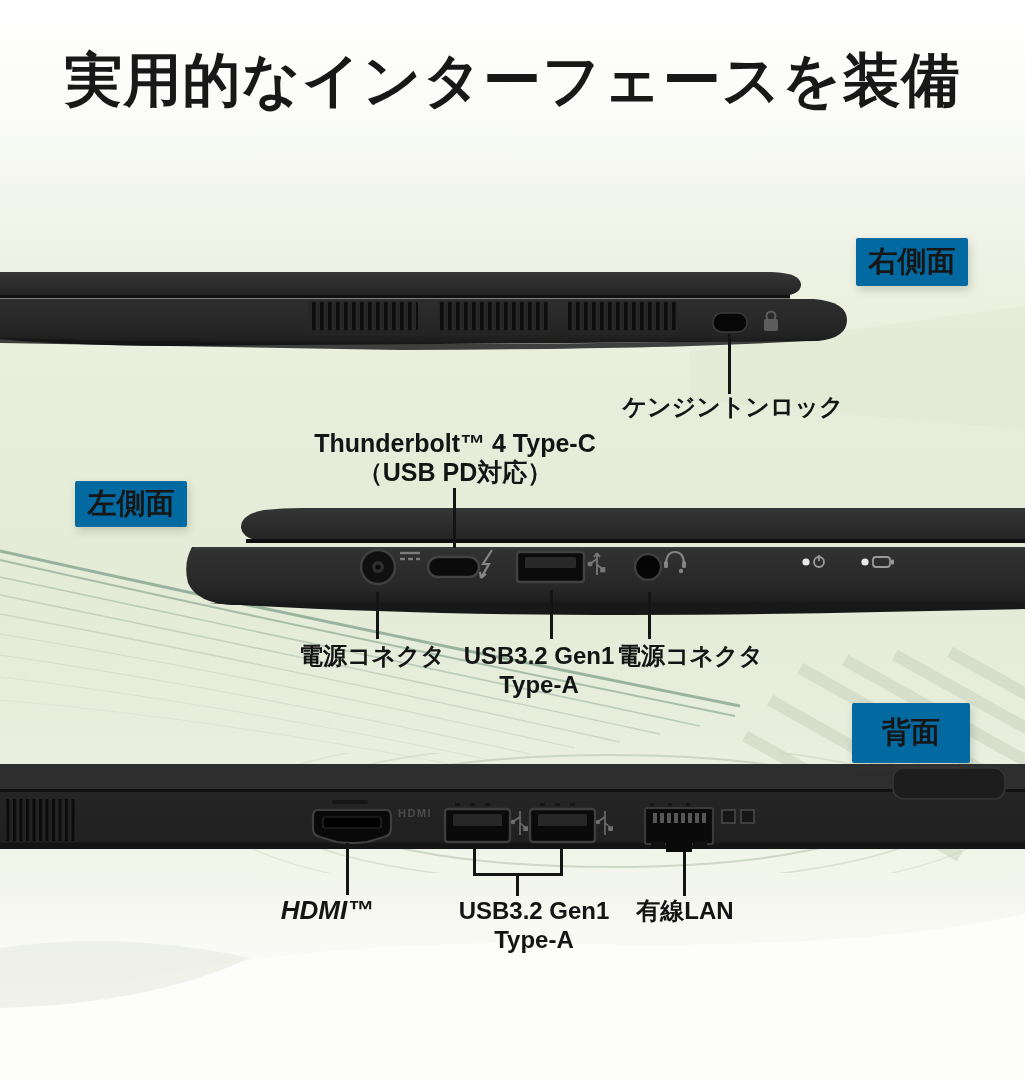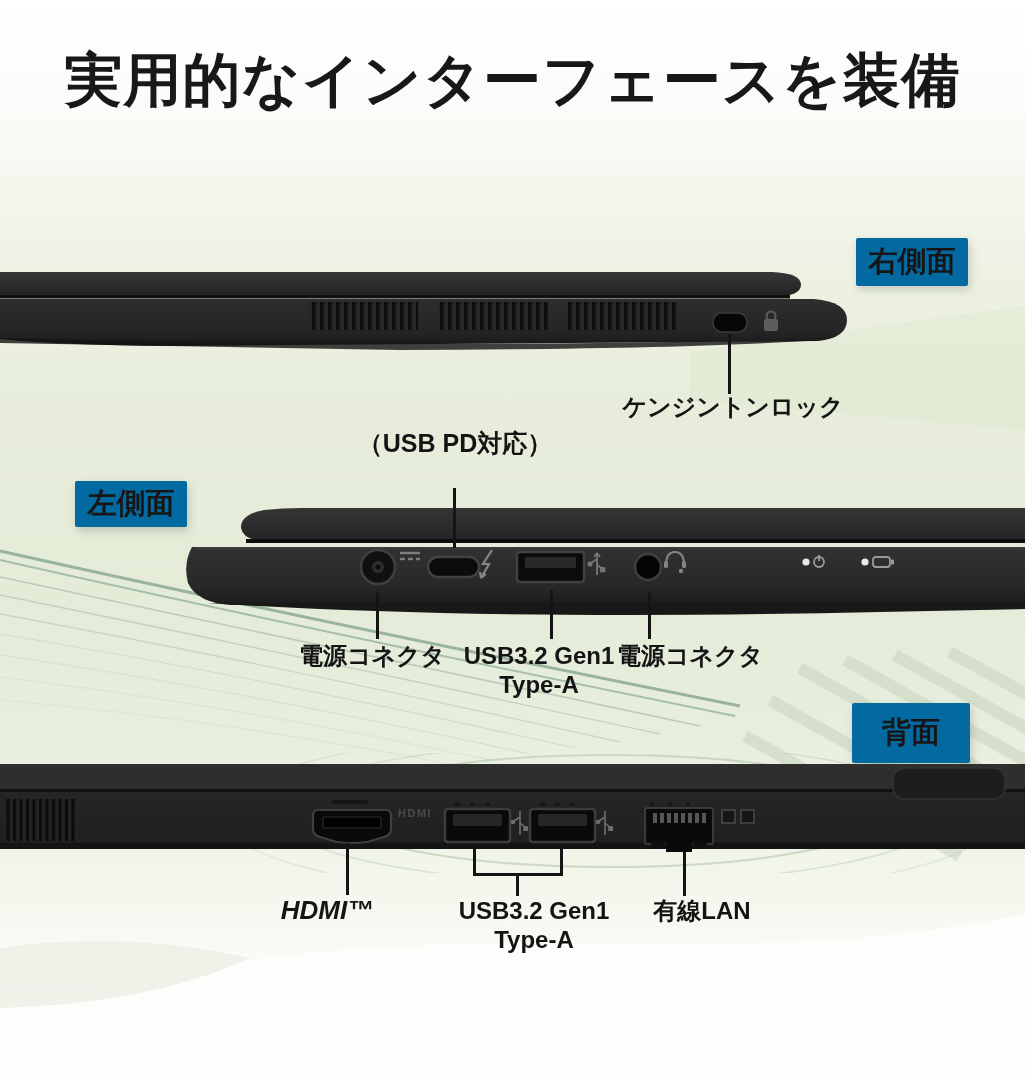--- a/index.html
+++ b/index.html
@@ -101,20 +101,21 @@
   </g>
 </svg>
 
 <div class="badge" style="left:856px;top:238px;width:112px;height:48px;">右側面</div>
 <div class="callout-v" style="left:728px;top:334px;height:60px;"></div>
 <div class="port-label" style="left:583px;top:392px;width:300px;">
   <span class="ln">ケンジントンロック</span>
 </div>
 
 <div class="port-label lbl-lg" style="left:285px;top:429px;width:340px;">
+  <span class="ln">Thunderbolt™ 4 Type-C</span>
   <span class="ln">（USB PD対応）</span>
 </div>
 <div class="callout-v" style="left:453px;top:488px;height:60px;"></div>
 <div class="badge" style="left:64px;top:481px;width:112px;height:46px;margin-left:11px;">左側面</div>
 
 <svg class="laptop" style="left:0;top:495px;" width="1025" height="135" viewBox="0 0 1025 135">
   <defs>
     <linearGradient id="lidGradB" x1="0" y1="0" x2="0" y2="1">
       <stop offset="0" stop-color="#353535"></stop>
         <stop offset="1" stop-color="#232323"></stop>
@@ -291,15 +292,15 @@
 <div class="callout-v" style="left:516px;top:875px;height:21px;"></div>
 <div class="callout-v" style="left:683px;top:852px;height:44px;"></div>
 
 <div class="port-label lbl-en" style="left:227px;top:896px;width:200px;font-style:italic;">
   <span class="ln">HDMI™</span>
 </div>
 <div class="port-label" style="left:414px;top:896px;width:240px;">
   <span class="ln">USB3.2 Gen1</span>
   <span class="ln">Type-A</span>
 </div>
-<div class="port-label" style="left:602px;top:896px;width:200px;">
+<div class="port-label" style="left:585px;top:896px;width:200px;">
   <span class="ln">有線LAN</span>
 </div>
 
 </body></html>

